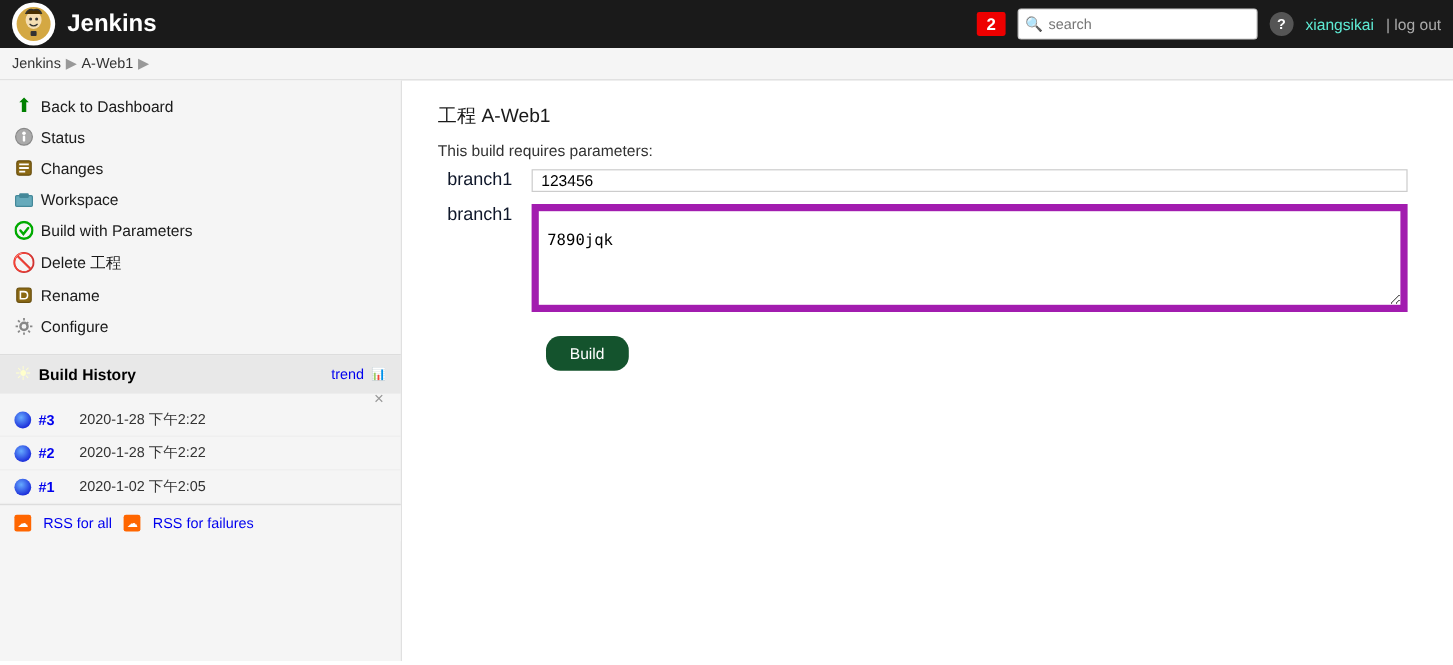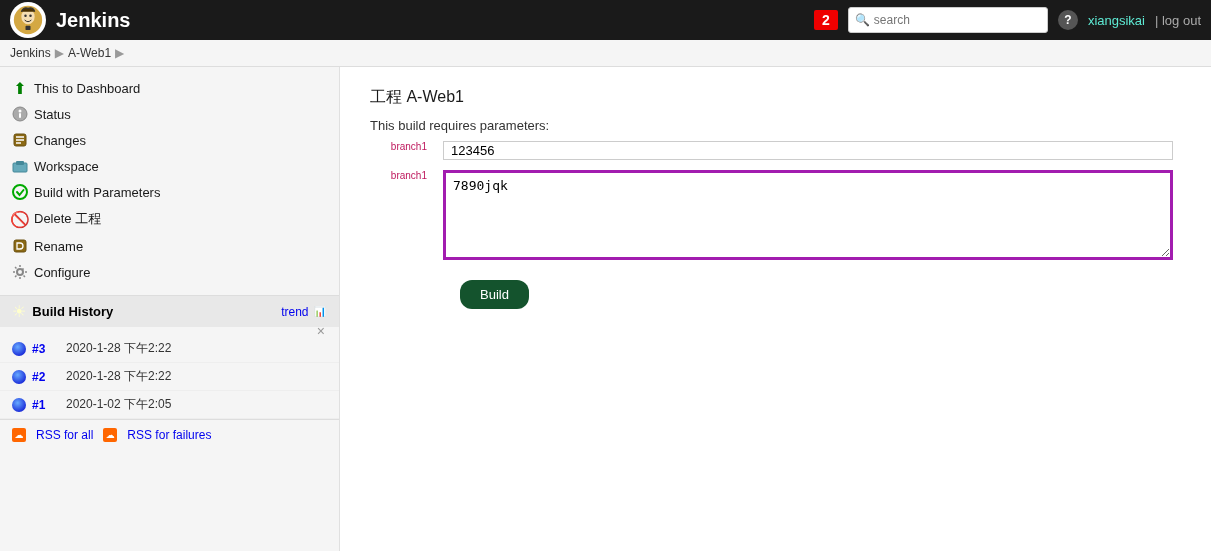--- a/index.html
+++ b/index.html
@@ -229,36 +229,36 @@
       width: 100%;
       border-collapse: collapse;
     }
     .params-table td {
       padding: 5px 8px;
       vertical-align: top;
     }
     .param-label {
       text-align: right;
       width: 80px;
-      font-size: 10px;
-      color: #be185d;
+      font-size: 15px;
+      color: #0f172a;
       padding-top: 8px;
     }
     .param-input input[type="text"] {
       width: 730px;
       border: 1px solid #ccc;
       padding: 1px 7px;
       font-size: 13px;
       outline: none;
     }
     .param-input textarea {
       width: 730px;
       height: 90px;
-      border: 3px solid #a21caf;
-      padding: 5px 7px;
+      border: 6px solid #a21caf;
+      padding: 17px 7px;
       font-size: 13px;
       outline: none;
       resize: vertical;
     }
     .build-button {
       background: #14532d;
       color: #fff;
       border: none;
       padding: 7px 20px;
       font-size: 13px;
@@ -309,21 +309,21 @@
   <a>A-Web1</a>
   <span class="breadcrumb-sep">▶</span>
 </div>
 
 <div class="main-layout">
 
   <div class="sidebar">
 
     <div class="sidebar-item">
       <span class="sidebar-icon icon-back">⬆</span>
-      <span>This to Dashboard</span>
+      <span>Back to Dashboard</span>
     </div>
 
     <div class="sidebar-item">
       <span class="sidebar-icon">
         <svg width="16" height="16" viewBox="0 0 16 16">
             <circle cx="8" cy="8" r="7" fill="#aaa" stroke="#888" stroke-width="1"></circle>
             <circle cx="8" cy="5" r="1.5" fill="#fff"></circle>
             <rect x="7" y="7" width="2" height="5" rx="1" fill="#fff"></rect>
           </svg>
       </span>

